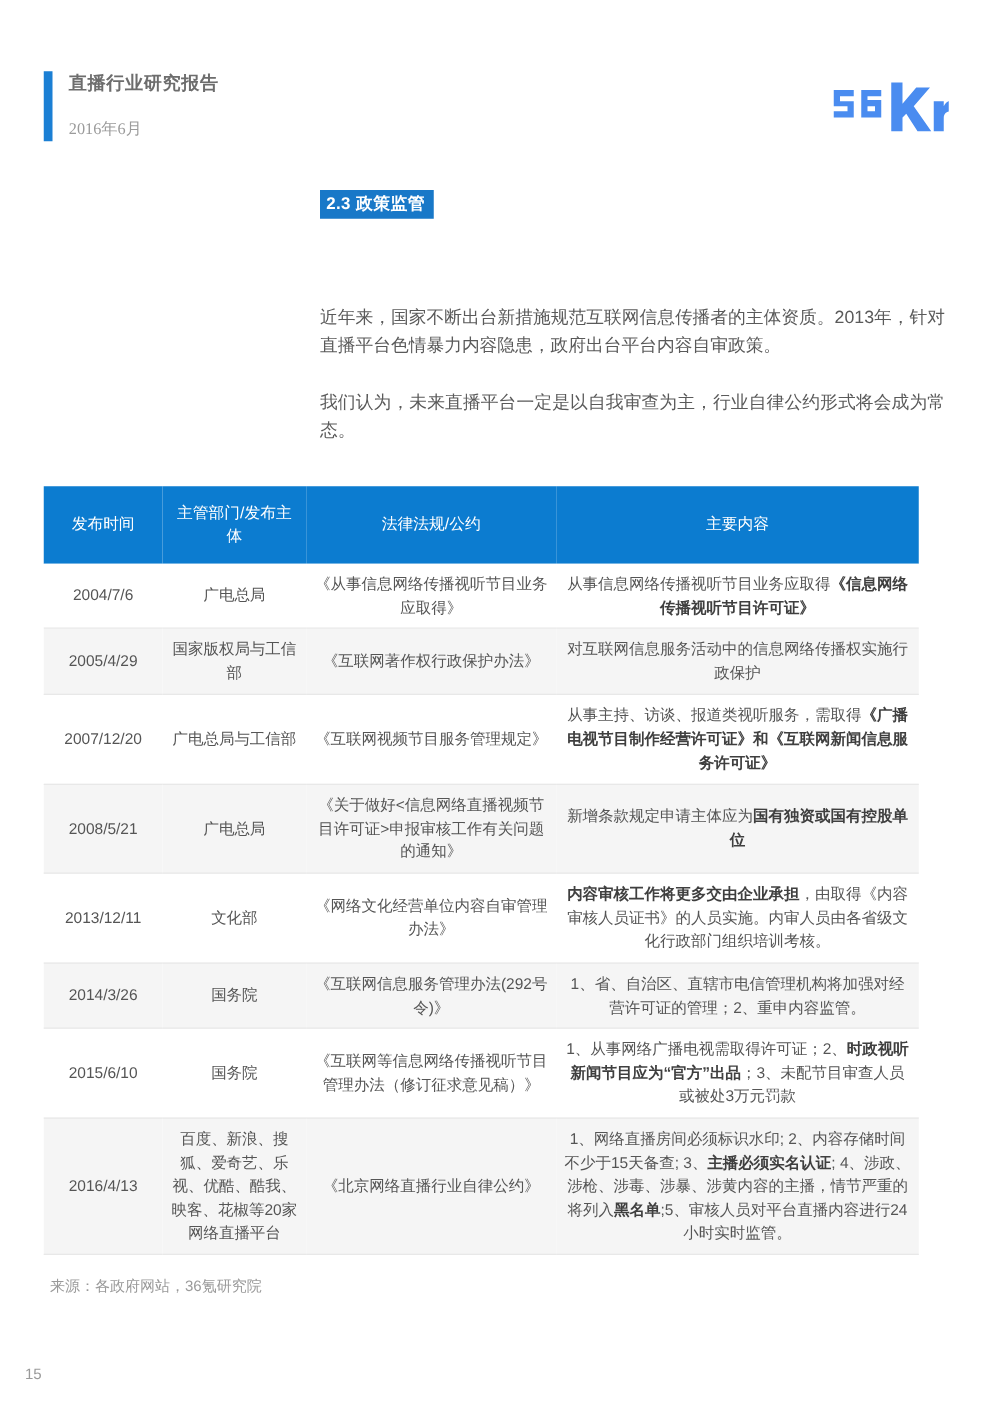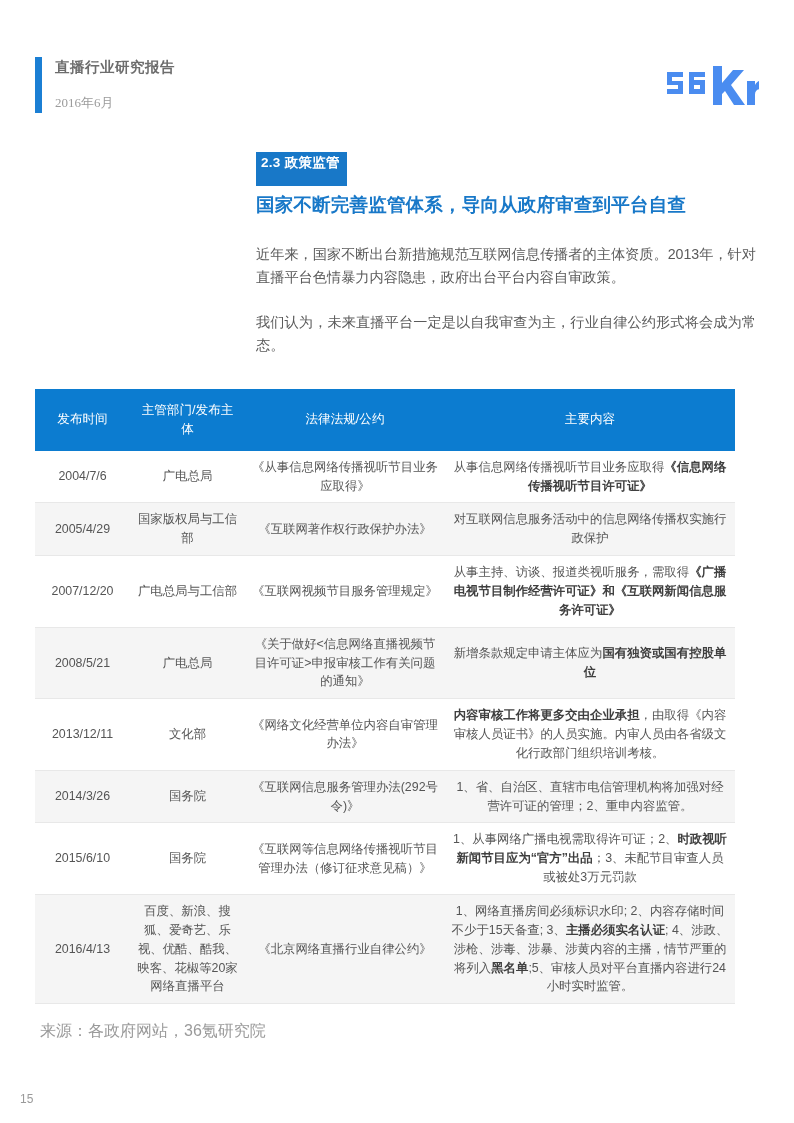--- a/index.html
+++ b/index.html
@@ -71,21 +71,21 @@
     left: 256px;
     top: 152px;
     width: 500px;
   }
   .section-badge {
     display: inline-block;
     background: #1878c8;
     color: #ffffff;
     font-size: 13.5px;
     font-weight: bold;
-    padding: 3px 7px 15px 5px;
+    padding: 3px 7px 4px 5px;
     line-height: 1.15;
     letter-spacing: .3px;
   }
   .section-headline {
     margin-top: 7px;
     font-size: 18.5px;
     font-weight: bold;
     color: #1878c8;
     letter-spacing: .2px;
     line-height: 1.25;
@@ -148,21 +148,21 @@
   .col-law    { width: 200px; }
   .col-main   { width: 290px; }
   .cell-main { text-align: center; }
   .policy-table td b { font-weight: bold; color: #3f3f3f; }
 
   
   .source-note {
     position: absolute;
     left: 40px;
     top: 1021px;
-    font-size: 16px;
+    font-size: 12px;
     color: #9a9a9a;
   }
 
   
   .page-number {
     position: absolute;
     left: 20px;
     top: 1092px;
     font-size: 12px;
     color: #9a9a9a;
@@ -188,21 +188,20 @@
       <g fill="#4a8cf0">
         <path d="M50 2 h9 v17 l11 -13 h11 l-13 15 l14 20 h-11 l-9 -14 l-3 3 v11 h-9 z"></path>
         <path d="M84 17 h8 v4 c1.6 -3 3.6 -4.4 6 -4.4 v8.6 c-3.6 -0.4 -6 1.4 -6 5.4 v10.4 h-8 z"></path>
       </g>
     </svg>
   </div>
 </div>
 
 <div class="section-wrap">
   <div class="section-badge">2.3 政策监管</div>
-  <div class="section-headline">国家不断完善监管体系，导向从政府审查到平台自查</div>
 </div>
 
 <div class="body-copy">
   <p>近年来，国家不断出台新措施规范互联网信息传播者的主体资质。2013年，针对直播平台色情暴力内容隐患，政府出台平台内容自审政策。</p>
   <p>我们认为，未来直播平台一定是以自我审查为主，行业自律公约形式将会成为常态。</p>
 </div>
 
 <table class="policy-table">
   <colgroup>
     <col class="col-date">

